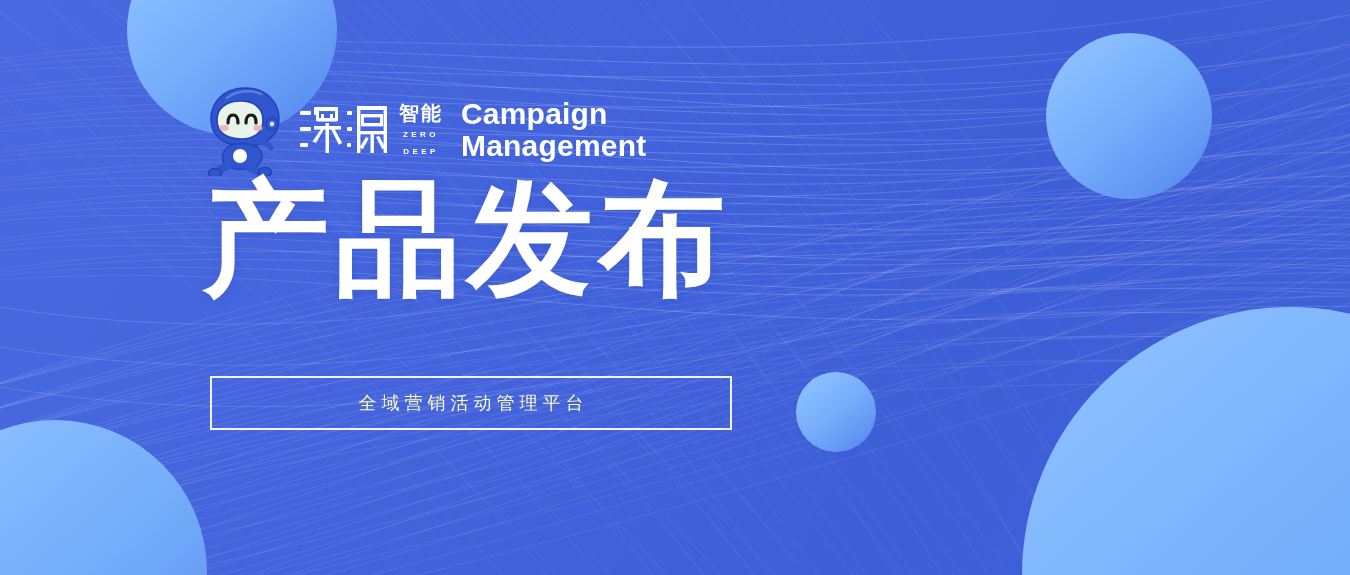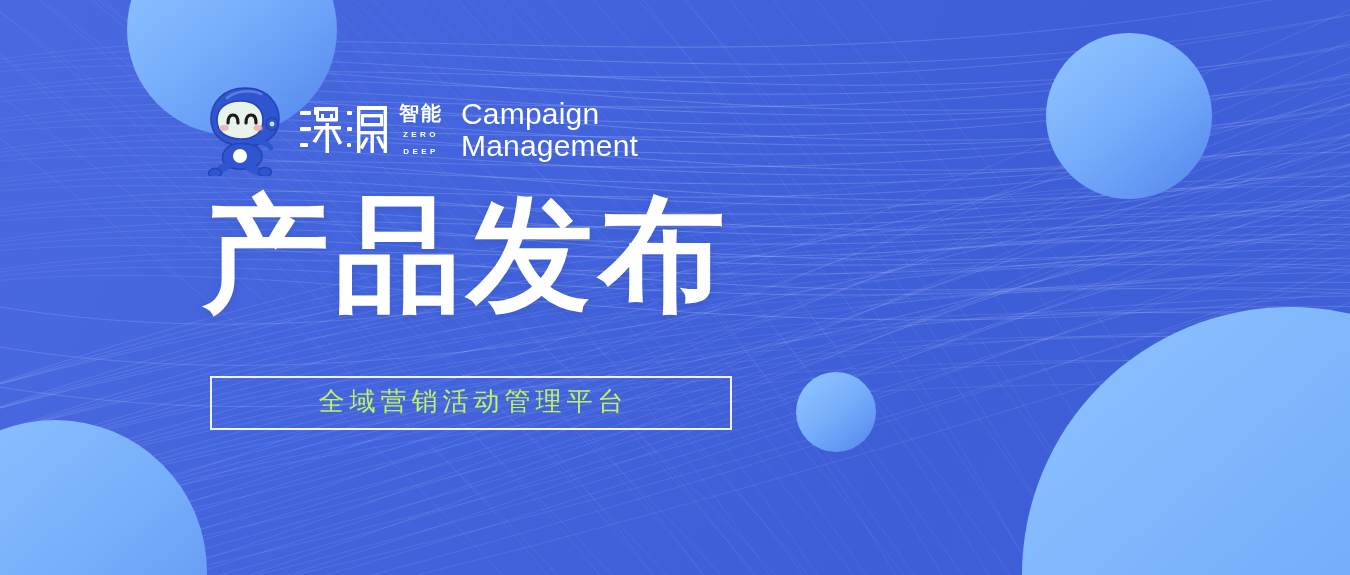--- a/index.html
+++ b/index.html
@@ -77,59 +77,59 @@
     color: #ffffff;
     font-size: 8px;
     font-weight: 700;
     letter-spacing: 3.4px;
     line-height: 1.25;
     text-align: center;
   }
   .brand-en {
     color: #ffffff;
     font-size: 30px;
-    font-weight: 400;
+    font-weight: 700;
     line-height: 1.08;
     letter-spacing: 0.2px;
     margin-left: 8px;
     white-space: pre-line;
   }
 
   .headline {
     position: absolute;
     left: 203px;
-    top: 187px;
+    top: 181px;
     color: #ffffff;
     font-size: 126px;
     font-weight: 700;
     letter-spacing: 6px;
     line-height: 1.08;
-    font-family: Liberation Sans, sans-serif;
+    font-family: Liberation Mono, monospace;
     text-shadow: 0 2px 10px rgba(30, 55, 150, 0.18);
   }
 
   .subtitle-box {
     position: absolute;
     left: 210px;
     top: 376px;
     width: 522px;
     height: 54px;
     border: 2px solid rgba(255,255,255,0.92);
     box-sizing: border-box;
     display: flex;
     align-items: center;
     justify-content: center;
   }
   .subtitle-text {
-    color: #bef264;
-    font-size: 26px;
+    color: #fef9c3;
+    font-size: 18px;
     font-weight: 400;
     letter-spacing: 5px;
     line-height: 1;
-    font-family: Liberation Mono, monospace;
+    font-family: Liberation Sans, sans-serif;
     text-indent: 5px;
   }
 </style>
 </head>
 <body>
 
 <div id="stage">
 
   <div class="bg-base"></div>
 

